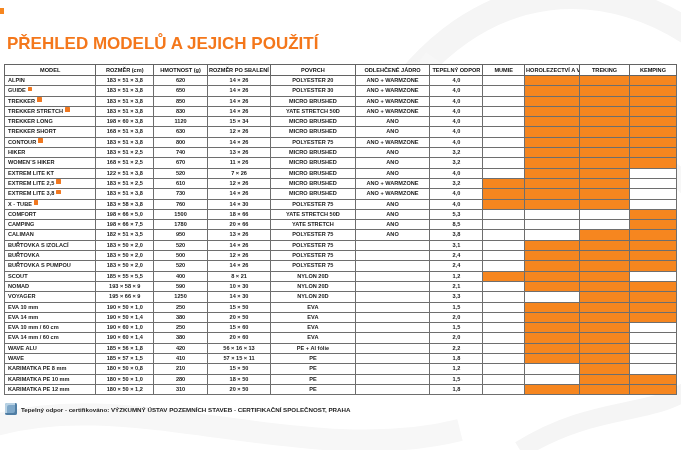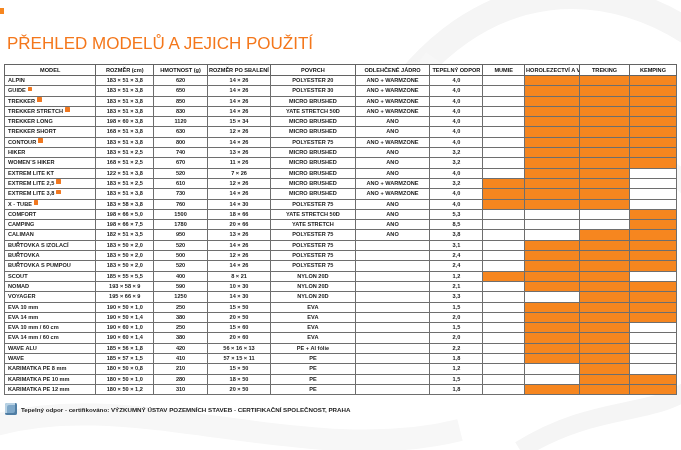--- a/index.html
+++ b/index.html
@@ -6,21 +6,21 @@
   body{
     width:681px;height:450px;position:relative;overflow:hidden;
     background:#ffffff;
     font-family:"Liberation Sans", sans-serif;
     -webkit-font-smoothing:antialiased;
   }
   .watermark{position:absolute;top:0;left:0;width:681px;height:450px;z-index:0;}
   .edge-mark{position:absolute;left:0;top:8px;width:4px;height:6px;background:#f6861f;z-index:2;}
   .page-title{
     position:absolute;left:7px;top:34px;z-index:2;
-    font-size:17px;font-weight:400;color:#f4771b;letter-spacing:0px;white-space:nowrap;
+    font-size:17px;font-weight:700;color:#f4771b;letter-spacing:0px;white-space:nowrap;
   }
   table.models{
     position:absolute;left:4px;top:64px;width:673px;z-index:2;
     border-collapse:collapse;table-layout:fixed;
   }
   table.models th{
     border:1px solid #636363;height:10px;padding:0 1px;
     font-size:5.6px;line-height:6px;font-weight:700;color:#111;text-align:center;
     overflow:hidden;white-space:nowrap;background:#fff;
   }

